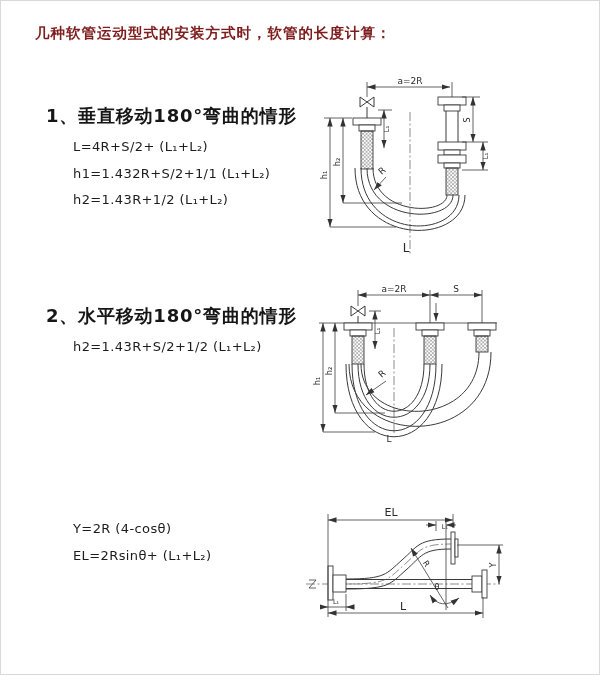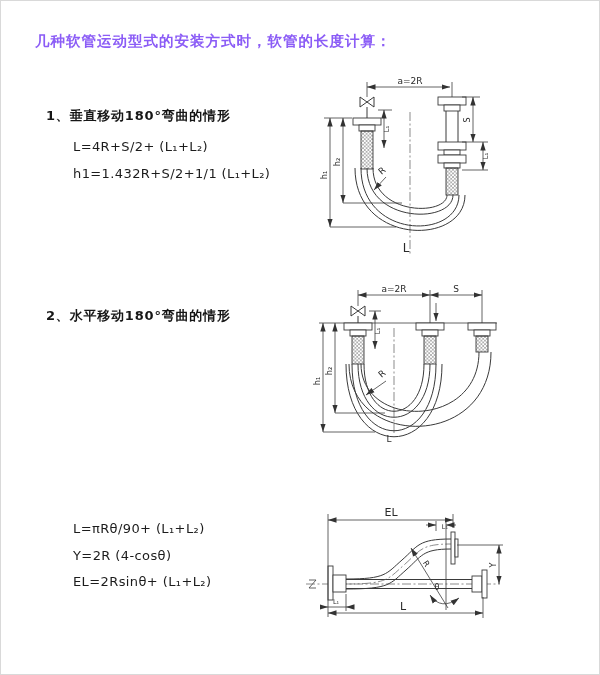--- a/index.html
+++ b/index.html
@@ -2,51 +2,52 @@
 <html><head>
 <meta charset="utf-8">
 <style>
   html,body{margin:0;padding:0;}
   body{
     width:600px;height:675px;position:relative;background:#ffffff;
     font-family:"DejaVu Sans","Liberation Sans",sans-serif;color:#1c1c1c;
     overflow:hidden;box-shadow:inset 0 0 0 1px #d9d9d9;
   }
   .title{
-    position:absolute;left:35px;top:32px;font-size:14.5px;font-weight:bold;
-    letter-spacing:1px;color:#8b5cf6;
+    position:absolute;left:35px;top:24px;font-size:14.5px;font-weight:bold;
+    letter-spacing:1px;color:#7f1d1d;
   }
   .sec{position:absolute;left:46px;}
-  .sec-h{font-size:13px;font-weight:bold;letter-spacing:0.8px;line-height:19px;margin:0 16px 13px 0;color:#161616;}
+  .sec-h{font-size:18px;font-weight:bold;letter-spacing:0.8px;line-height:19px;margin:0 16px 13px 0;color:#161616;}
   .fline{font-size:13px;line-height:18px;margin:0 0 8.5px 27px;letter-spacing:0.4px;color:#1c1c1c;}
   svg.diag{position:absolute;}
   svg text{font-family:"DejaVu Sans","Liberation Sans",sans-serif;fill:#2a2a2a;}
   .dl{stroke:#3c3c3c;stroke-width:0.8;fill:none;}           
   .ol{stroke:#3a3a3a;stroke-width:1;fill:none;}              
   .fl{stroke:#3a3a3a;stroke-width:0.9;fill:#ffffff;}         
   .hose{stroke:#3a3a3a;stroke-width:0.9;}                    
   .cl{stroke:#5a5a5a;stroke-width:0.7;fill:none;stroke-dasharray:9 2.5 2 2.5;} 
 </style>
 </head>
 <body>
 
 <div class="title">几种软管运动型式的安装方式时，软管的长度计算：</div>
 
 <section class="sec" style="top:106px">
   <div class="sec-h">1、垂直移动180°弯曲的情形</div>
   <div class="fline">L=4R+S/2+ (L₁+L₂)</div>
   <div class="fline">h1=1.432R+S/2+1/1 (L₁+L₂)</div>
+  <div class="fline">h2=1.43R+1/2 (L₁+L₂)</div>
 </section>
 
 <section class="sec" style="top:306px">
   <div class="sec-h">2、水平移动180°弯曲的情形</div>
+  <div class="fline">h2=1.43R+S/2+1/2 (L₁+L₂)</div>
 </section>
 
 <section class="sec" style="top:520px">
-  <div class="fline">L=πRθ/90+ (L₁+L₂)</div>
   <div class="fline">Y=2R (4-cosθ)</div>
   <div class="fline">EL=2Rsinθ+ (L₁+L₂)</div>
 </section>
 
 <svg class="diag" style="left:300px;top:60px" width="300" height="210" viewBox="0 0 300 210">
   <defs>
     <marker id="ar" viewBox="0 0 9 7" markerWidth="9" markerHeight="7" refX="8.5" refY="3.5" orient="auto-start-reverse" markerUnits="userSpaceOnUse">
       <path d="M0,0.8 L8.6,3.5 L0,6.2 Z" fill="#333"></path>
     </marker>
     <pattern id="hx" width="3.6" height="3.6" patternUnits="userSpaceOnUse">

